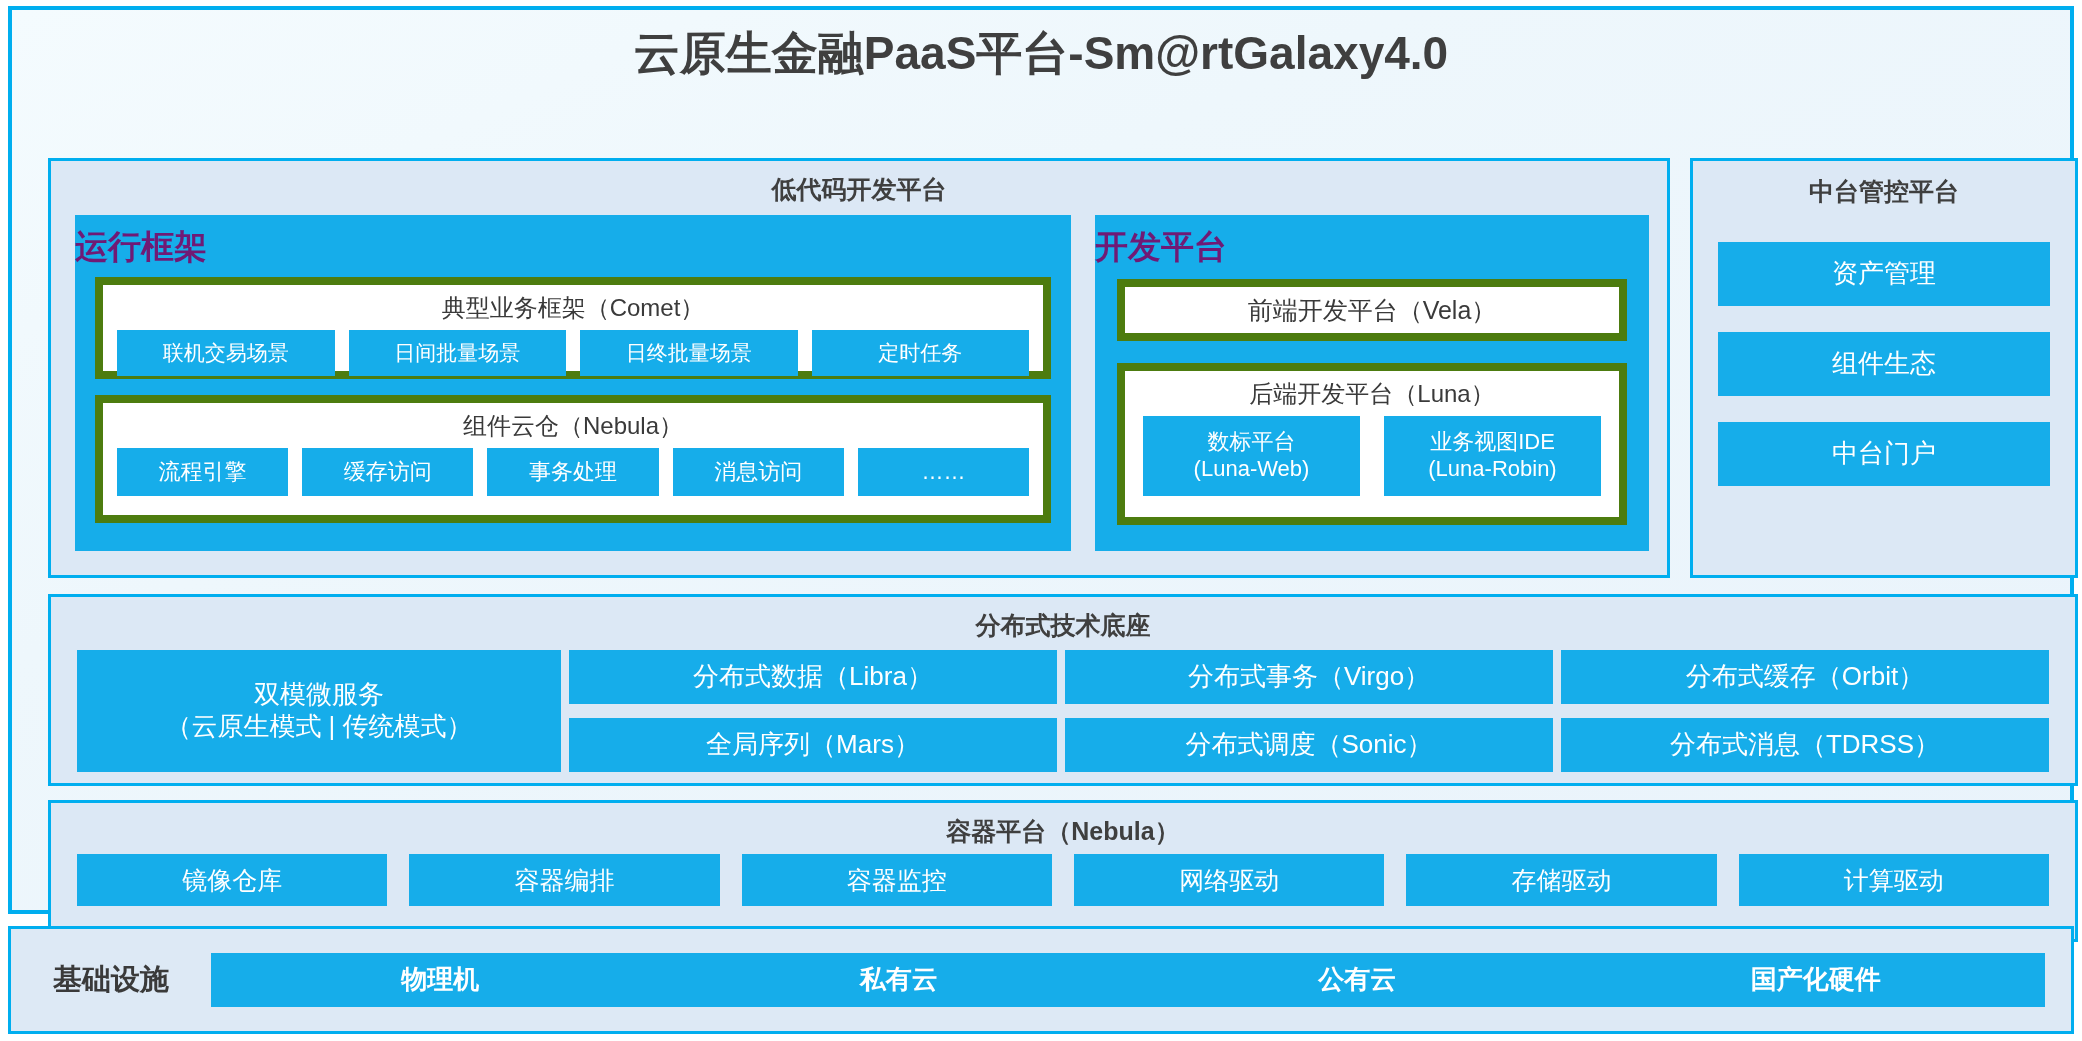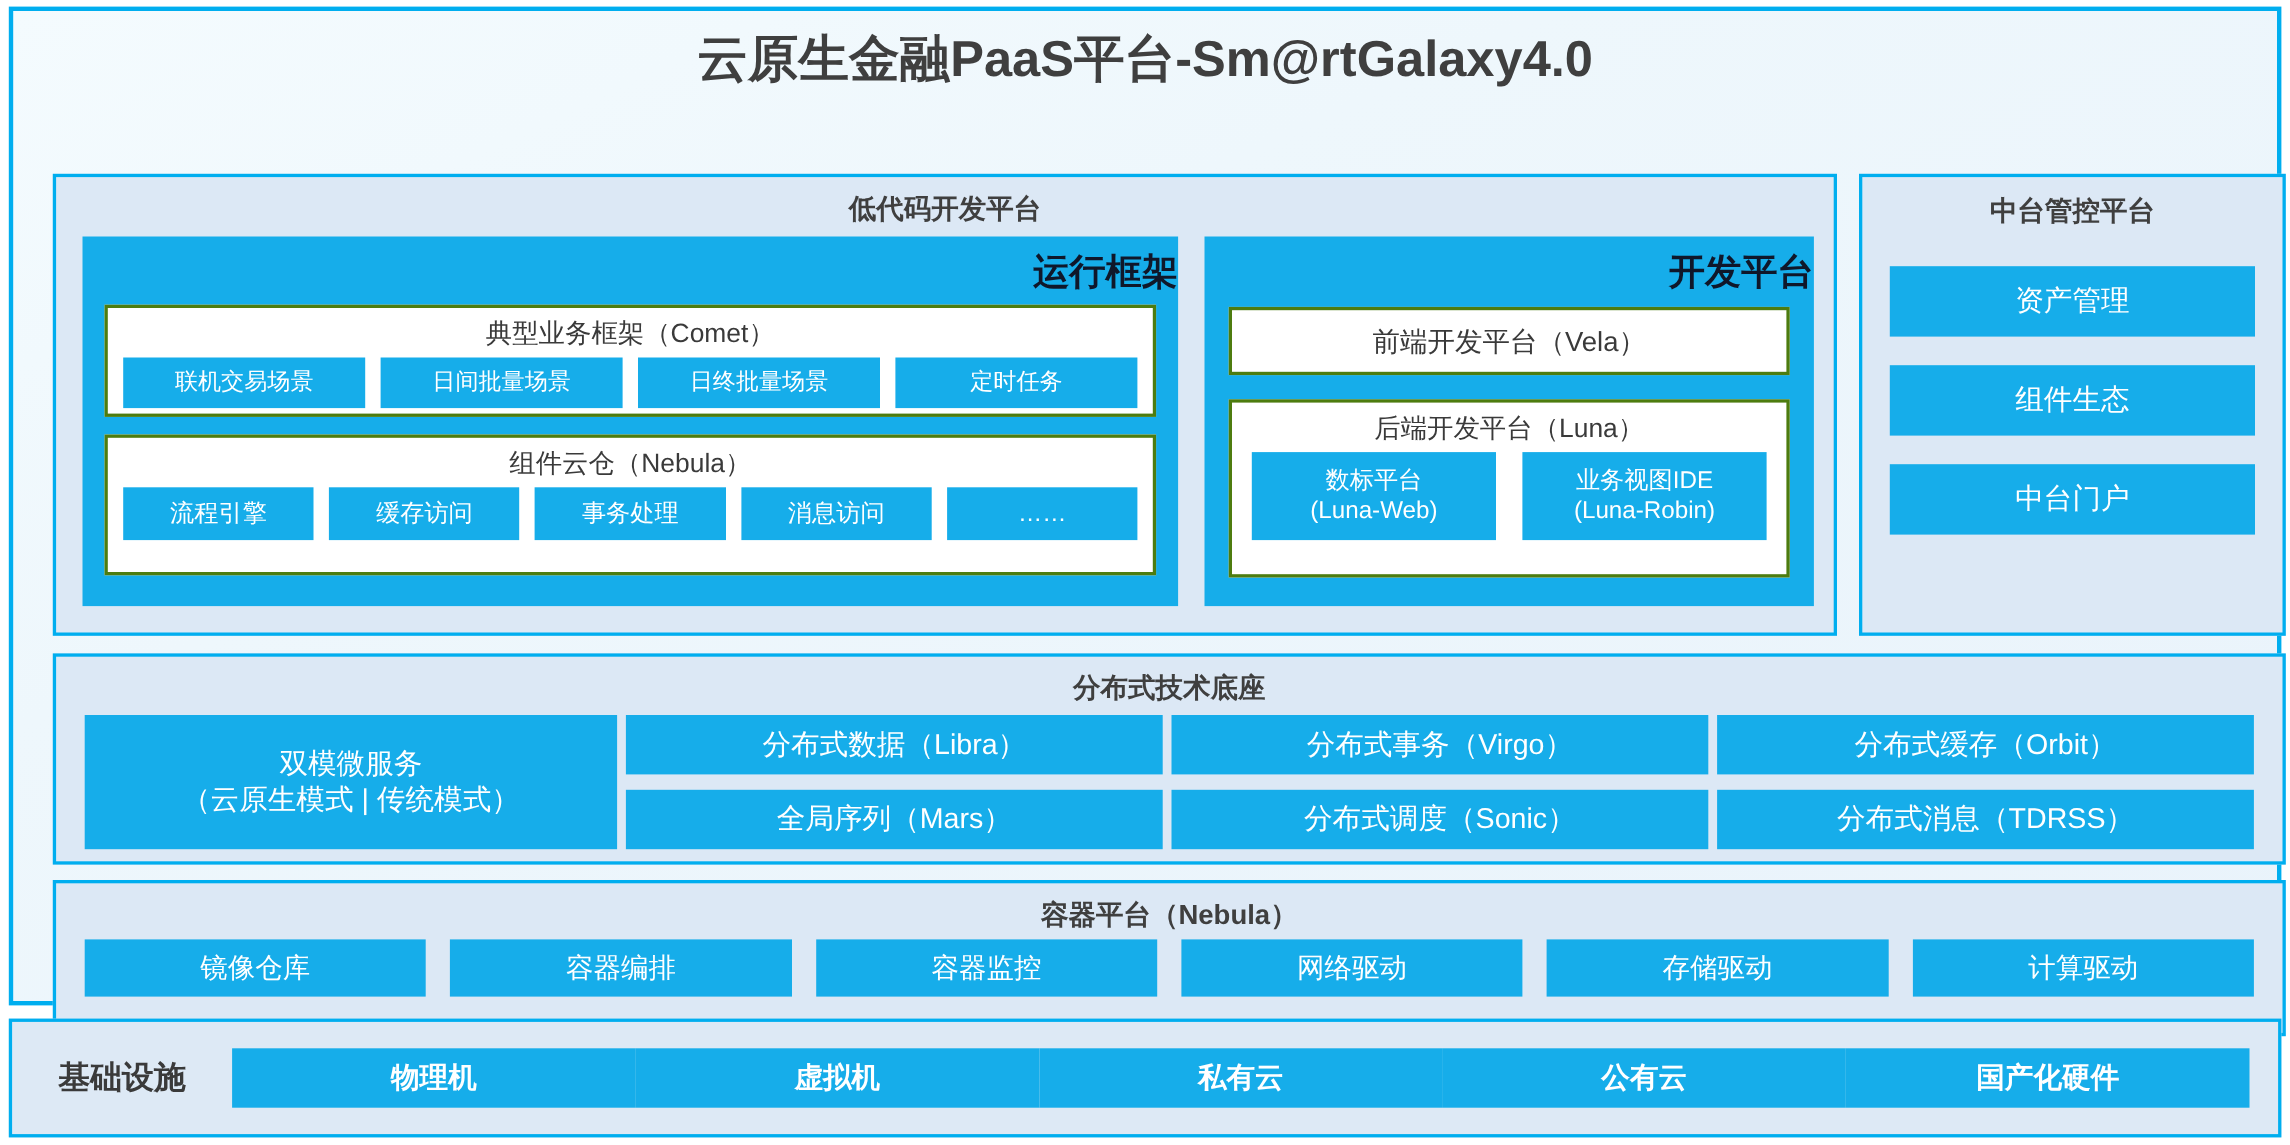--- a/index.html
+++ b/index.html
@@ -44,40 +44,40 @@
   .blue{
     background:#16adea;
     color:#ffffff;
     display:flex;align-items:center;justify-content:center;
     text-align:center;
     box-sizing:border-box;
     line-height:1.22;
   }
   .gbox{               
     background:#ffffff;
-    border:3px solid #4d7c0f;
+    border:8px solid #4d7c0f;
     box-sizing:border-box;
   }
   .gbox-title{
     text-align:center;font-size:24px;color:#3a3a3a;
     padding-top:7px;
   }
 
   
   #lowcode{left:36px;top:120px;width:1622px;height:420px;}
   #runtime{
     position:absolute;left:24px;top:54px;width:996px;height:336px;
     background:#16adea;box-sizing:border-box;
   }
   #devplat{
     position:absolute;left:1044px;top:54px;width:554px;height:336px;
     background:#16adea;box-sizing:border-box;
   }
   .panel-head{
-    text-align:right;color:#0f172a;font-size:33px;font-weight:bold;
+    text-align:left;color:#701a75;font-size:33px;font-weight:bold;
     padding-top:10px;
   }
 
   #comet{position:absolute;left:20px;top:62px;width:956px;height:102px;}
   #gravity{position:absolute;left:20px;top:180px;width:956px;height:128px;}
   .chip-row{display:flex;gap:14px;padding:0 14px;margin-top:6px;}
   .chip{height:46px;font-size:21px;flex:1;}
   .chip-g{height:48px;font-size:22px;flex:1;}
 
   #vela{position:absolute;left:22px;top:64px;width:510px;height:62px;
@@ -222,20 +222,19 @@
         <div class="blue cont-chip">计算驱动</div>
       </div>
     </div>
 
   </div>
 
   <div id="infra">
     <div class="infra-label">基础设施</div>
     <div class="infra-row">
       <div class="blue infra-chip">物理机</div>
-      <div class="blue infra-chip">虚拟机</div>
       <div class="blue infra-chip">私有云</div>
       <div class="blue infra-chip">公有云</div>
       <div class="blue infra-chip">国产化硬件</div>
     </div>
   </div>
 
 </div>
 
 </body></html>

